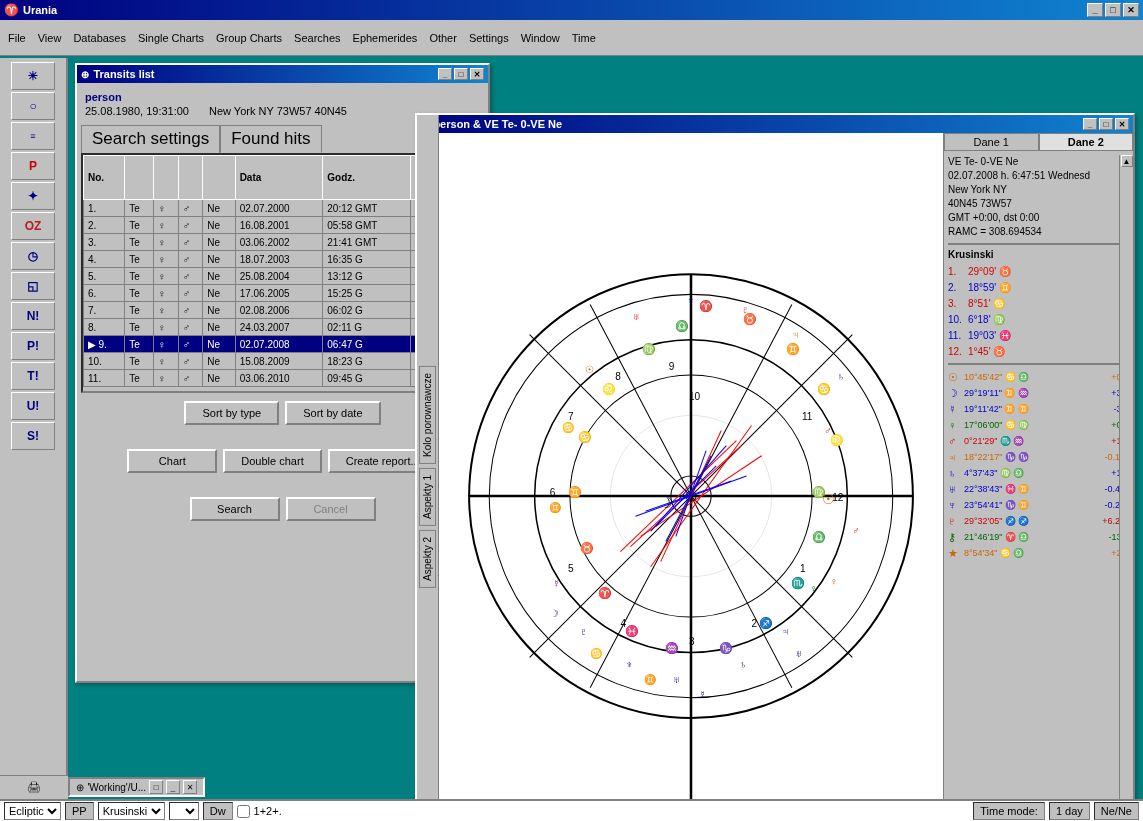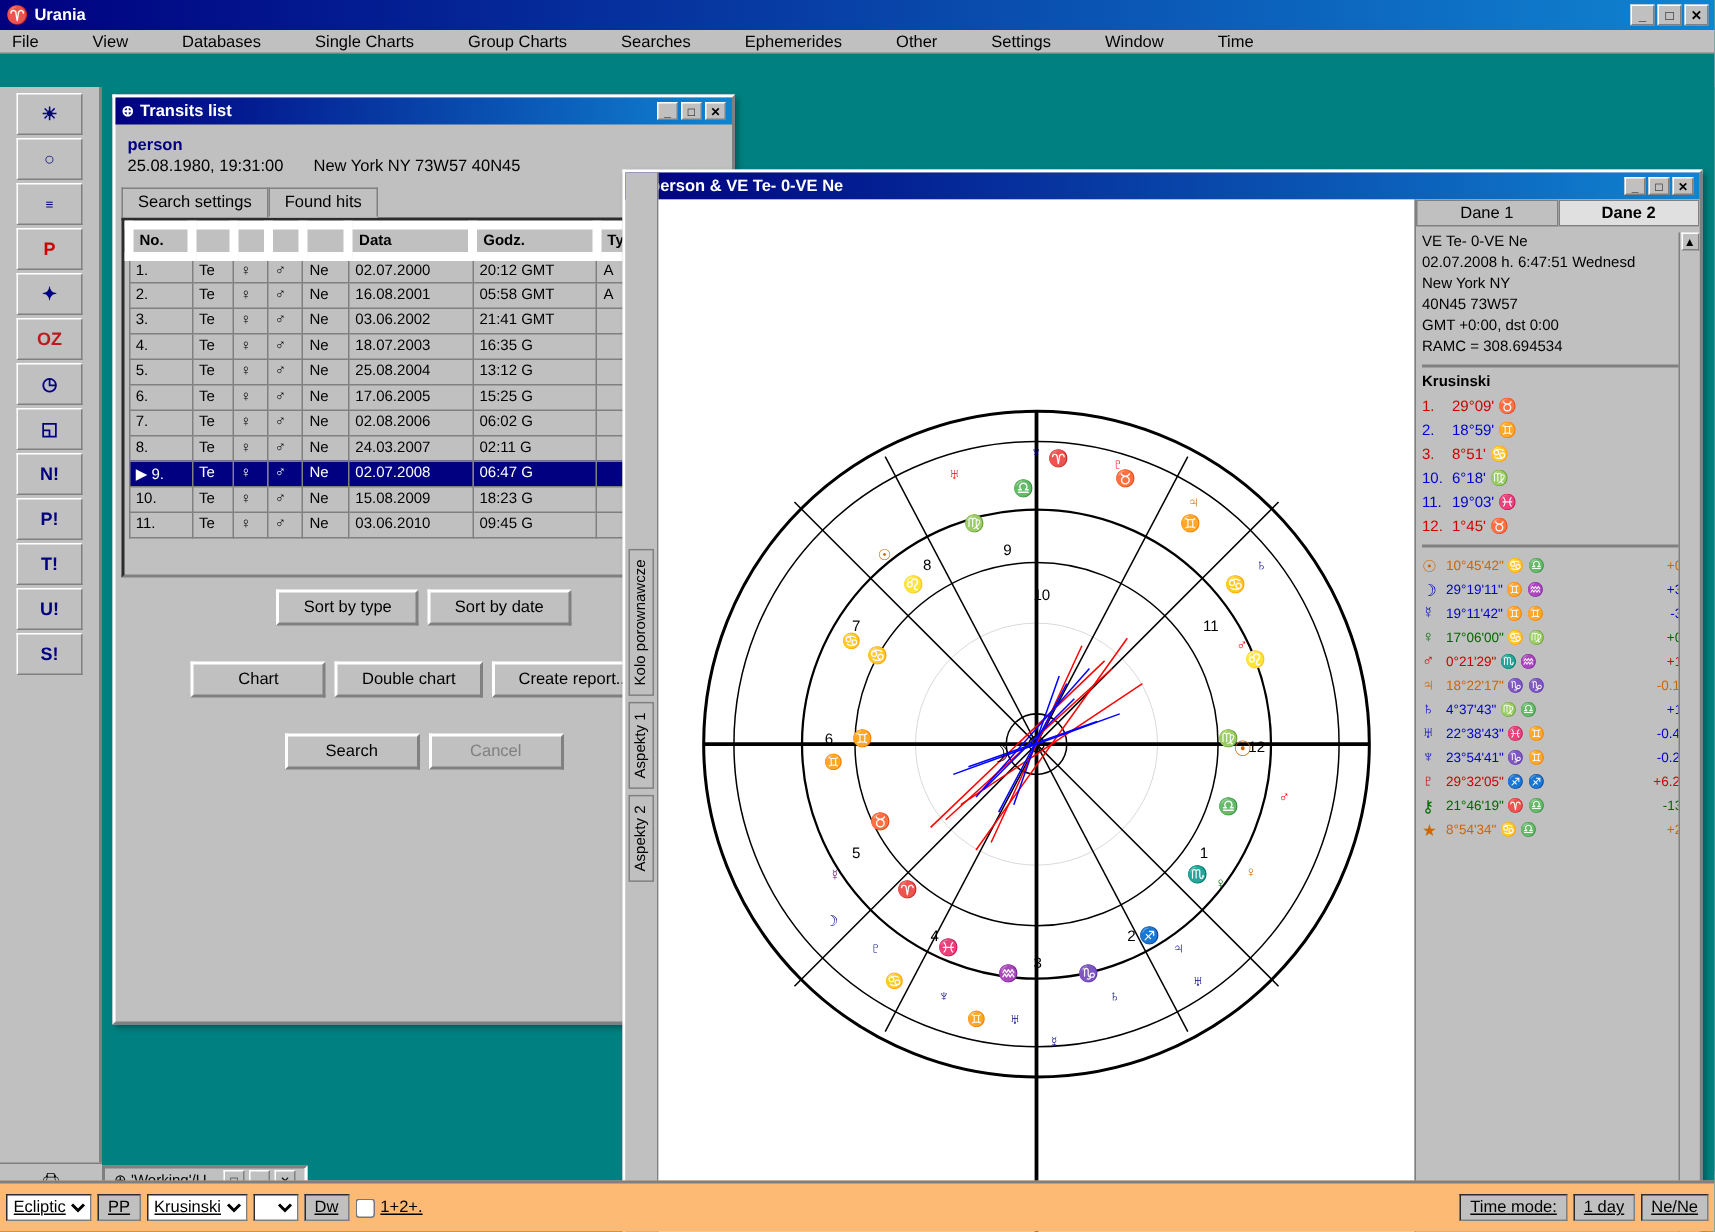--- a/index.html
+++ b/index.html
@@ -37,26 +37,25 @@
       display: flex;
       align-items: center;
       justify-content: center;
       cursor: pointer;
       color: black;
     }
 
     
     .menu-bar {
       background: #c0c0c0;
-      height: 16px;
+      height: 36px;
       display: flex;
       align-items: center;
       border-bottom: 1px solid #808080;
       padding: 0 2px;
-      gap: 24px;
     }
     .menu-item {
       padding: 2px 6px;
       font-size: 11px;
       cursor: pointer;
       color: black;
     }
 
     
     .main-area {
@@ -151,39 +150,39 @@
     .person-info .details { display: flex; gap: 20px; margin-top: 2px; }
 
     
     .tabs { display: flex; margin-bottom: 0; }
     .tab {
       padding: 3px 10px;
       background: #c0c0c0;
       border: 1px solid #808080;
       border-bottom: none;
       cursor: pointer;
-      font-size: 11px;
+      font-size: 17px;
     }
     .tab.active {
       background: #c0c0c0;
       border-bottom: 1px solid #c0c0c0;
       z-index: 1;
       position: relative;
     }
 
     
     .data-table {
       width: 100%;
       border-collapse: collapse;
       font-size: 10px;
     }
     .data-table th {
       background: #c0c0c0;
-      border: 6px solid #ffffff;
-      padding: 2px 4px;
+      border: 1px solid #ffffff;
+      padding: 16px 4px;
       text-align: left;
       font-weight: bold;
     }
     .data-table td {
       border: 1px solid #808080;
       padding: 1px 4px;
       height: 17px;
     }
     .data-table tr.selected td {
       background: #000080;
@@ -304,28 +303,27 @@
       font-size: 10px;
       gap: 2px;
     }
 
     
     .status-bar {
       position: absolute;
       bottom: 0;
       left: 0;
       right: 0;
-      height: 34px;
-      background: #fdba74;
+      height: 22px;
+      background: #ffffff;
       border-top: 2px solid #808080;
       display: flex;
       align-items: center;
       gap: 4px;
       padding: 0 4px;
-      text-decoration: underline;
     }
     .status-item {
       background: #c0c0c0;
       border: 1px inset #808080;
       padding: 1px 6px;
       font-size: 11px;
       height: 18px;
       display: flex;
       align-items: center;
     }

